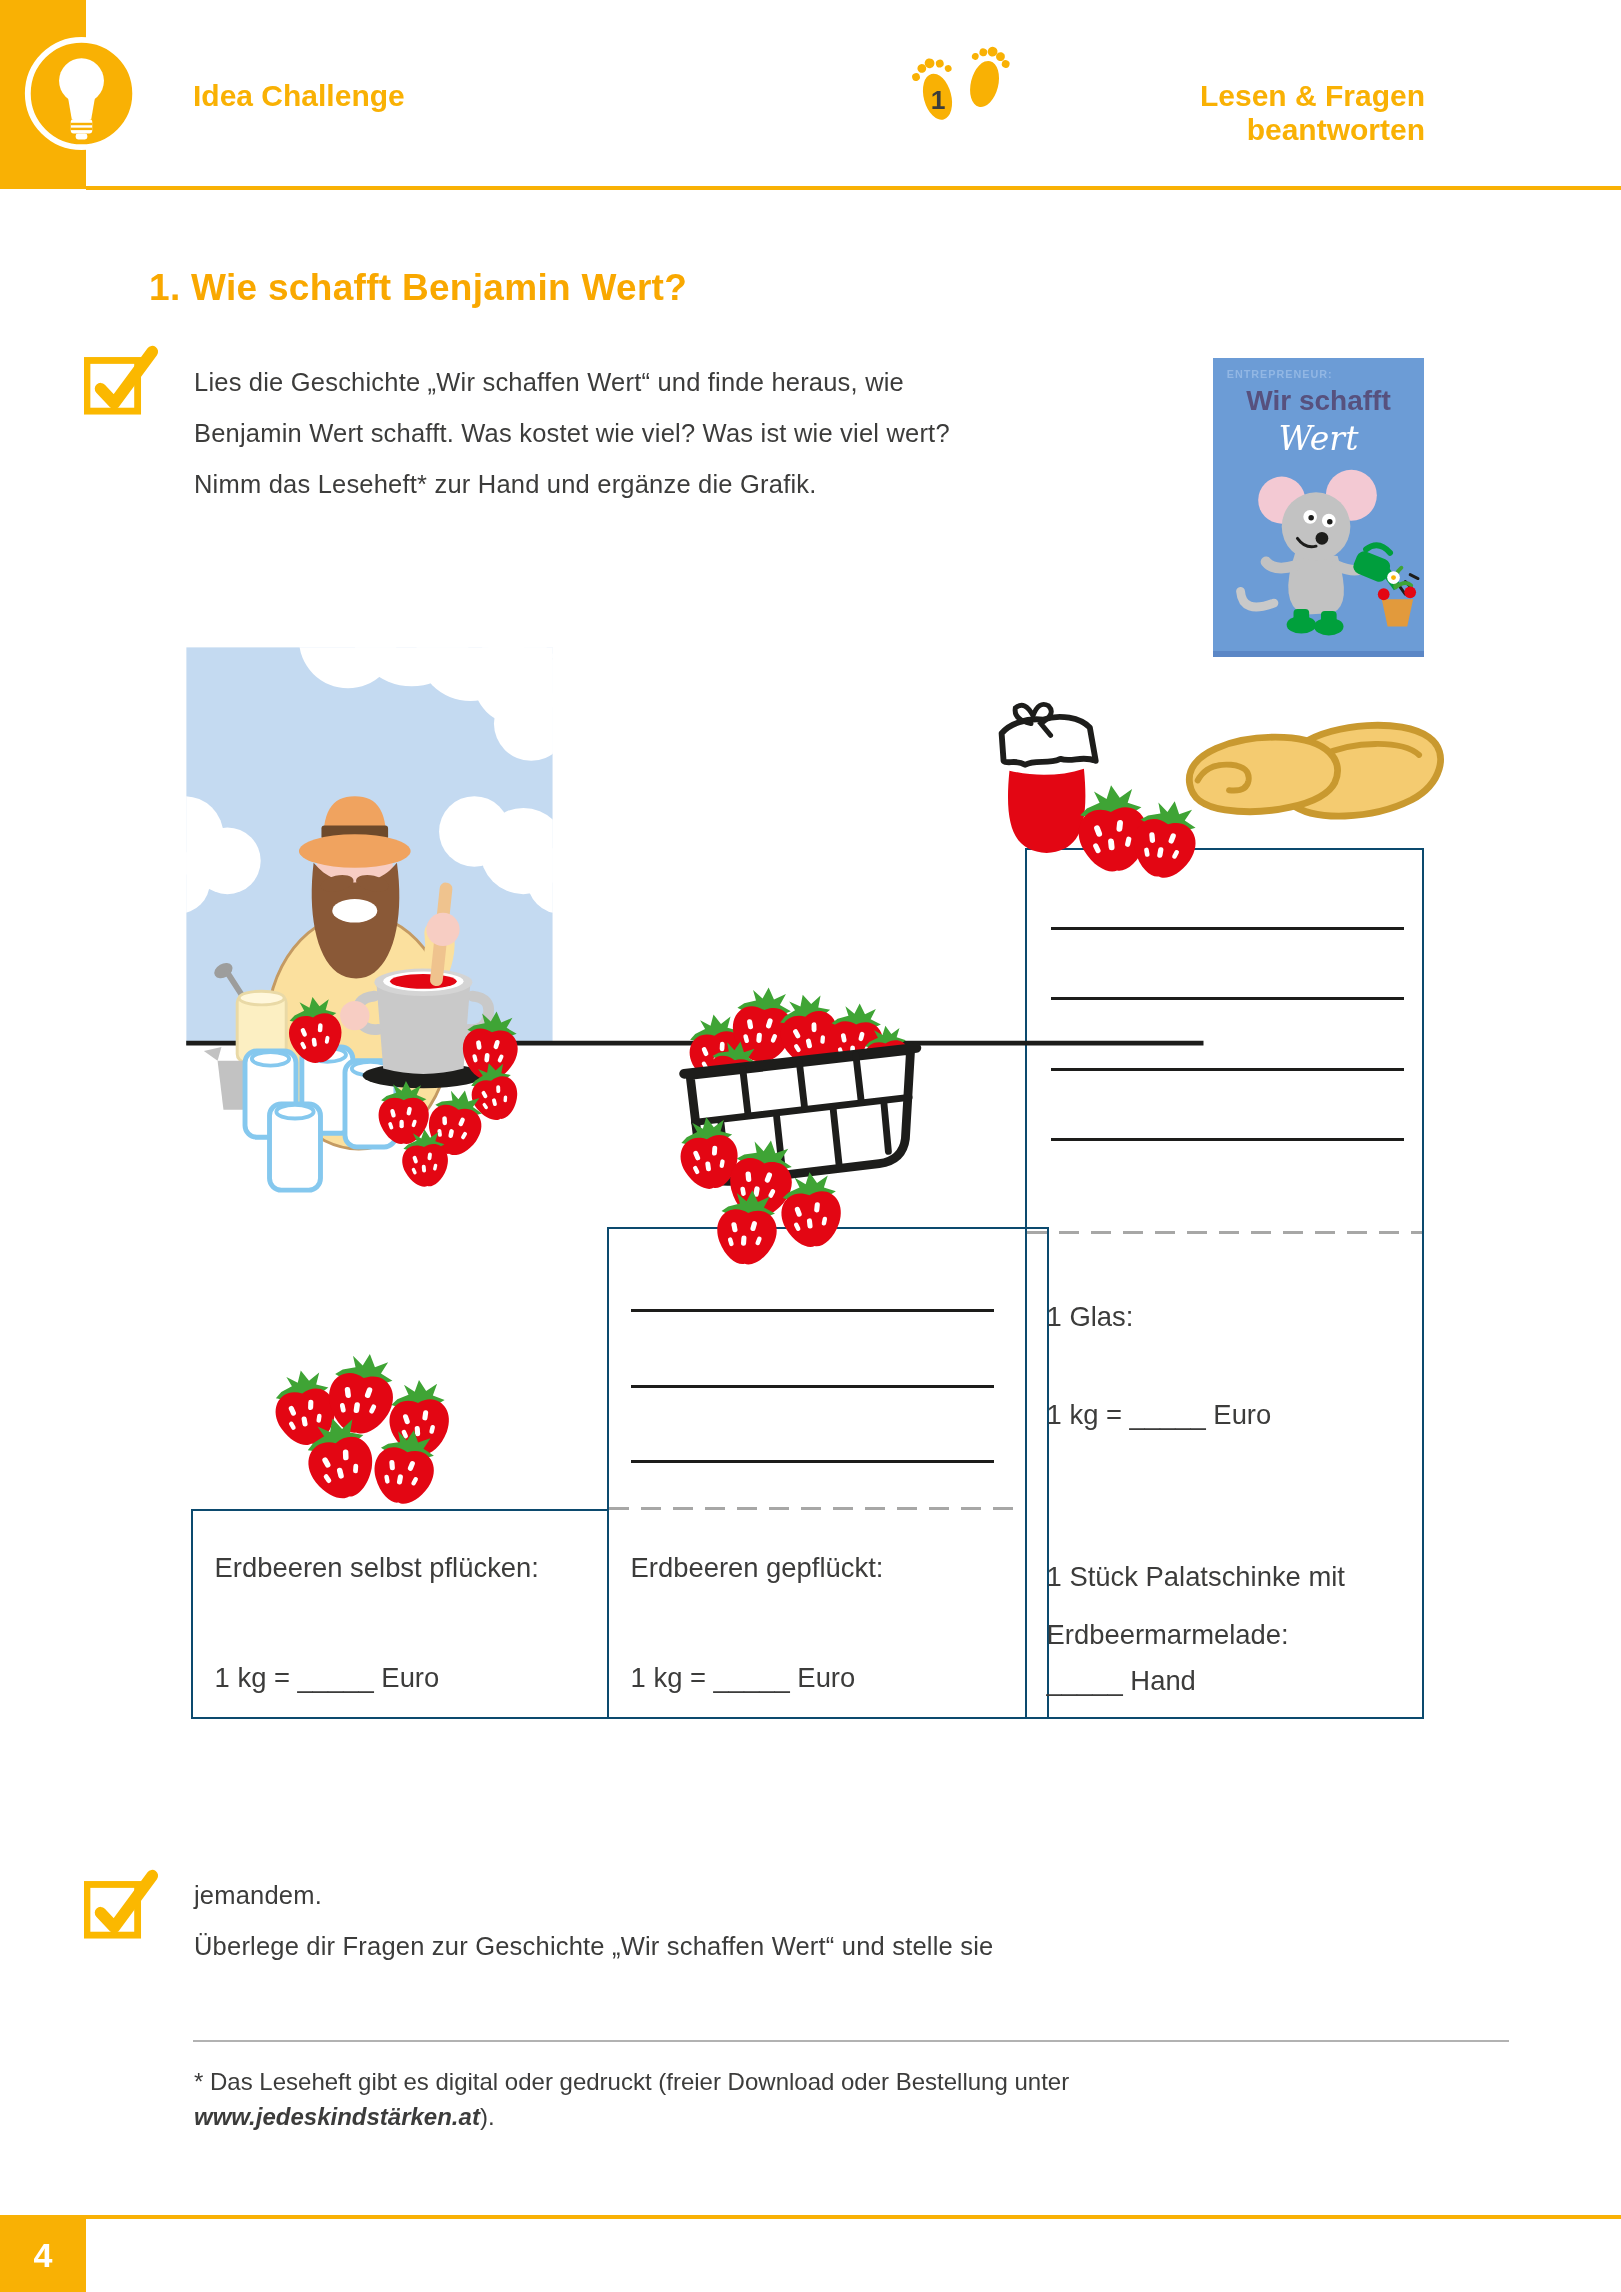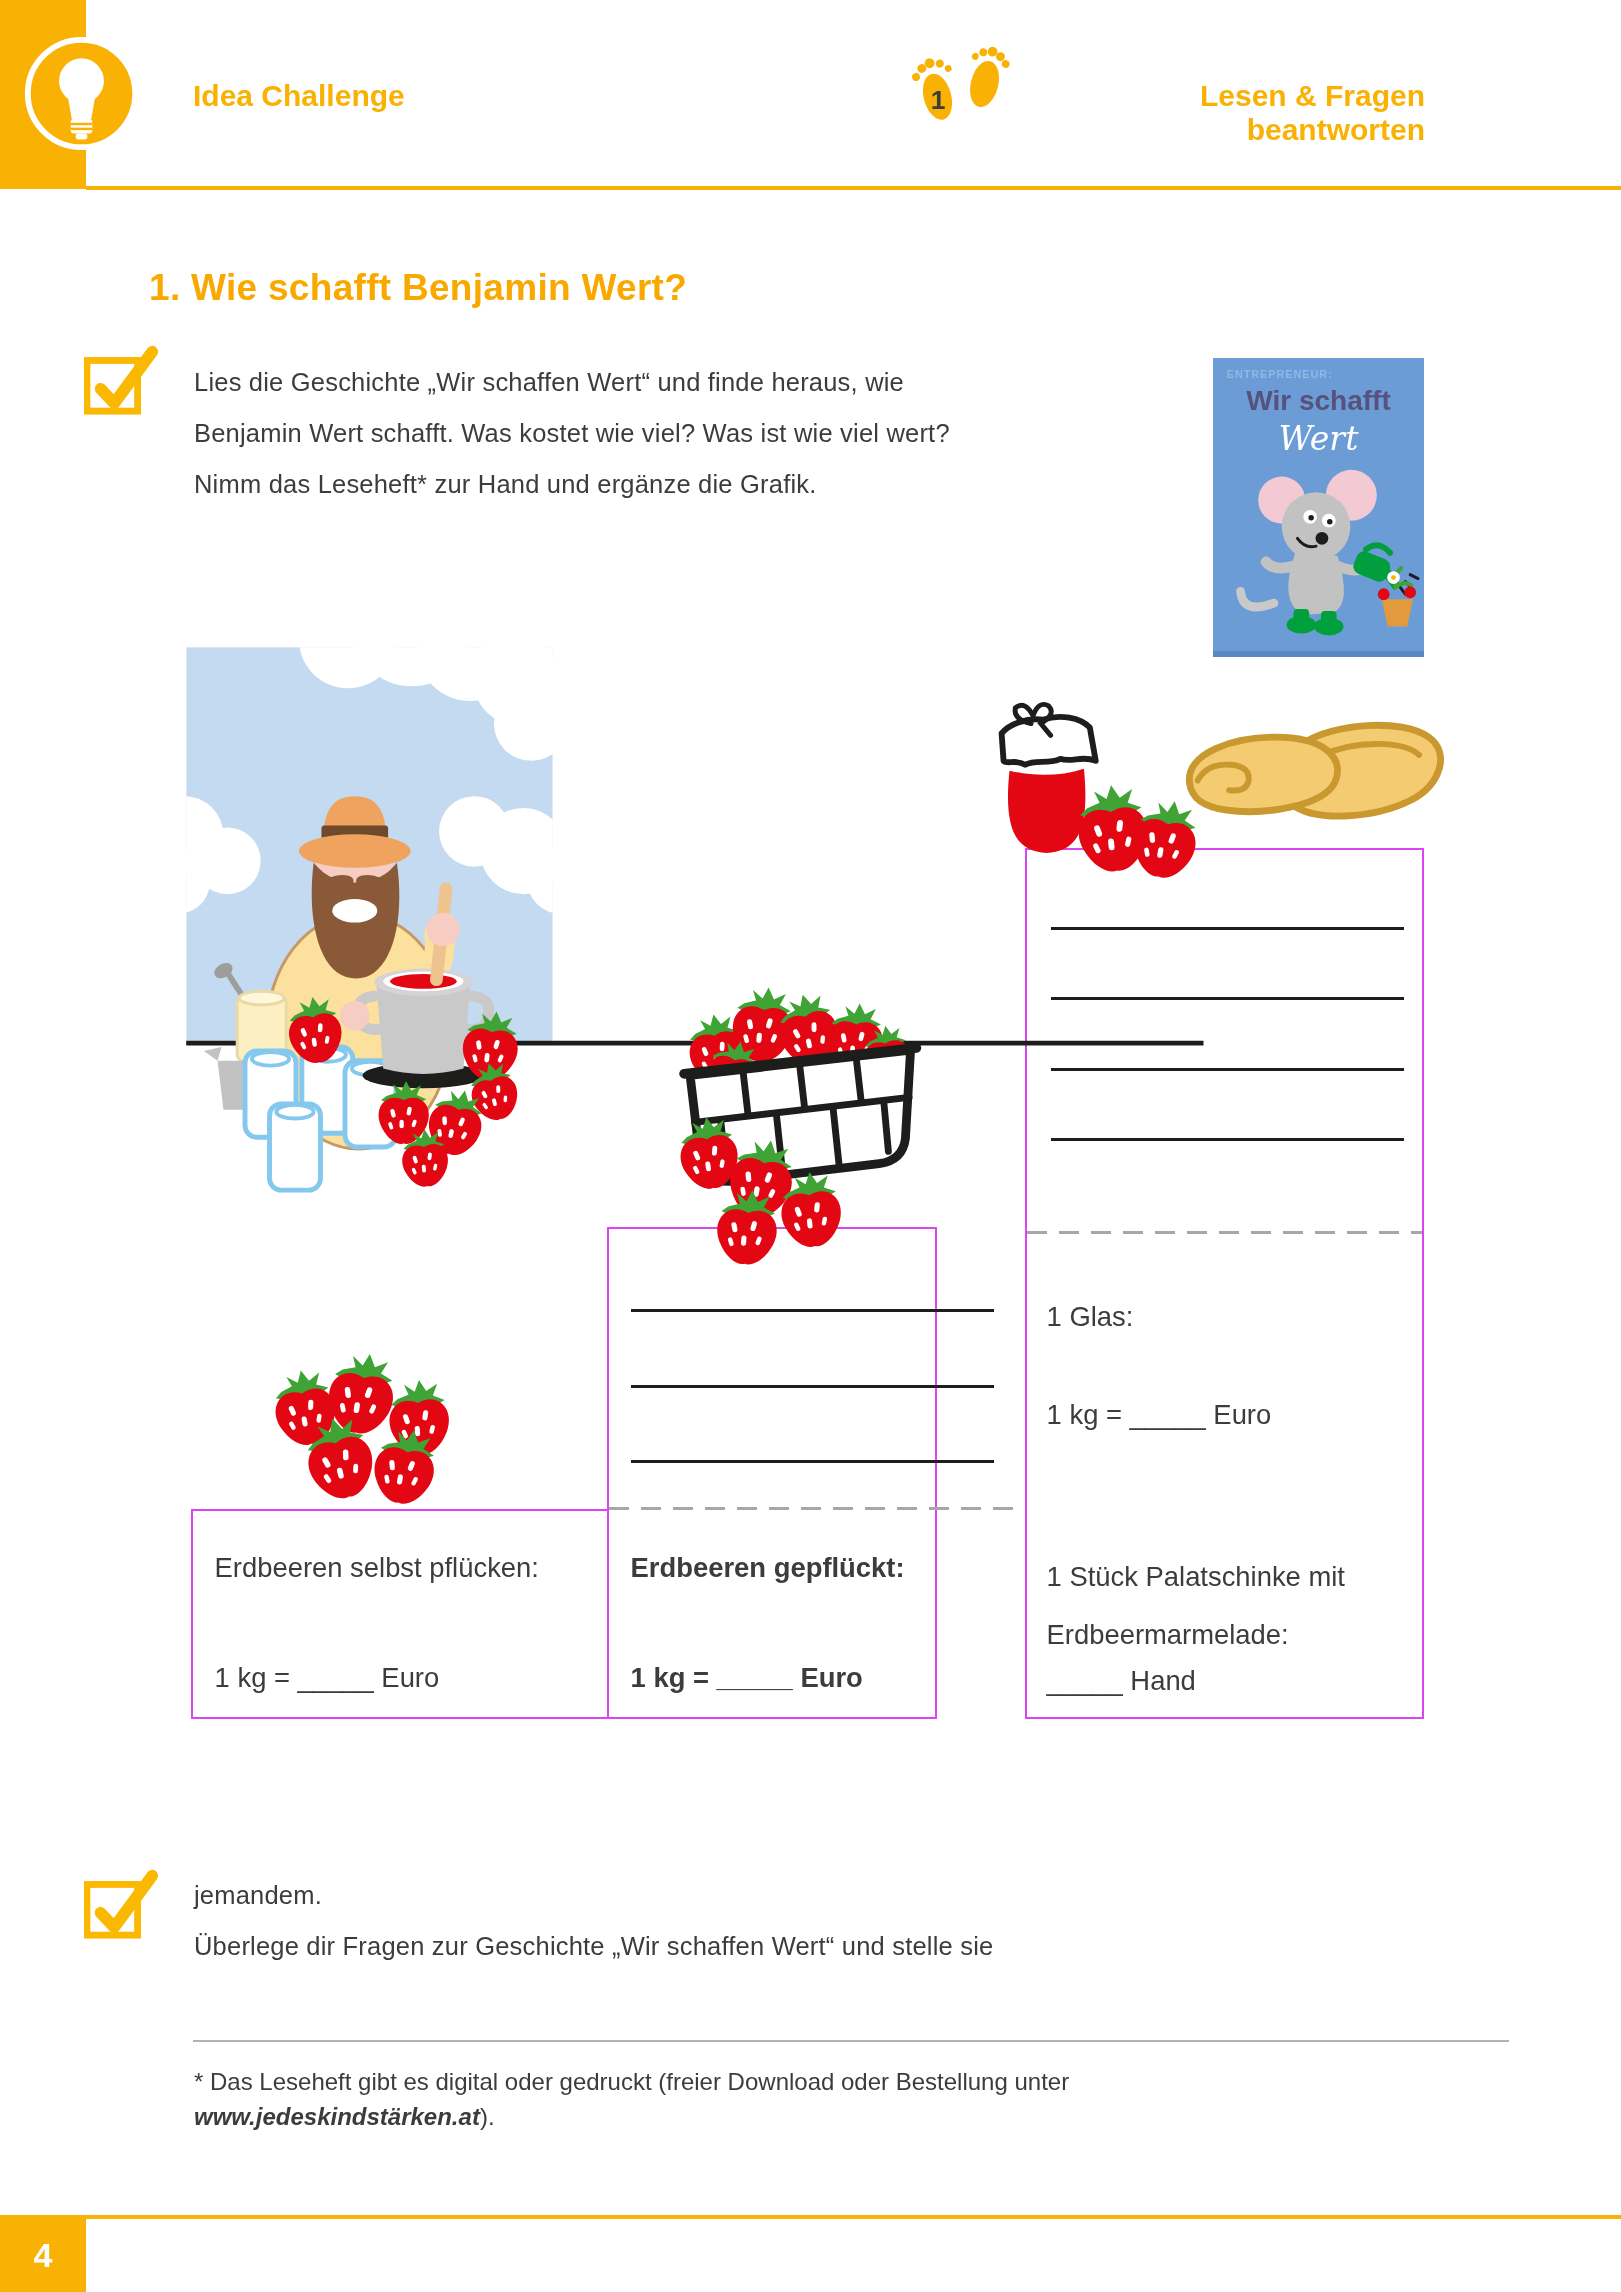--- a/index.html
+++ b/index.html
@@ -2,21 +2,21 @@
 <html><head>
 <meta charset="utf-8">
 <style>
   html,body{margin:0;padding:0;background:#e8e8e8;}
   .page{position:relative;width:1621px;height:2293px;background:#fff;overflow:hidden;
         font-family:"Liberation Sans",sans-serif;color:#3C3C3B;}
   .abs{position:absolute;}
   .hdr-label{font-size:30px;font-weight:bold;color:#F9B104;}
   .title{font-size:37px;font-weight:bold;color:#F9A800;letter-spacing:0.3px;}
   .body-text{font-size:25.5px;line-height:51px;letter-spacing:0.2px;color:#3C3C3B;}
-  .box{position:absolute;border:2px solid #d946ef;box-sizing:border-box;background:transparent;}
+  .box{position:absolute;border:2px solid #0c4a6e;box-sizing:border-box;background:transparent;}
   .box-label{position:absolute;font-size:27.4px;color:#3C3C3B;white-space:nowrap;}
   .wline{position:absolute;height:2.9px;background:#1D1D1B;}
   .dashline{position:absolute;height:2.9px;
     background:repeating-linear-gradient(90deg,#A7A7A6 0 19.6px,transparent 19.6px 32px);}
   .divider{position:absolute;height:2px;background:#B2B2B2;}
   .footnote{font-size:24px;line-height:35px;color:#3C3C3B;}
   .cover{position:absolute;left:1213px;top:358px;width:211px;height:299px;background:#6C9CD6;overflow:hidden;}
   .cover-kicker{position:absolute;left:13.7px;top:9.8px;font-size:10.8px;font-weight:bold;
     letter-spacing:1px;color:#92B7E4;}
   .cover-title{position:absolute;left:0;top:27.4px;width:100%;text-align:center;
@@ -121,21 +121,21 @@
         <circle cx="184" cy="124" r="2.5" fill="#F9B104"></circle>
     </svg>
     <div class="abs" style="left:0;top:293px;width:211px;height:5.9px;background:#5B87C6;"></div>
   </div>
 
   <div class="box z1" style="left:191px;top:1509px;width:416px;height:210px;border-right:none;">
     <div class="box-label" style="left:21.6px;top:41px;">Erdbeeren selbst pflücken:</div>
     <div class="box-label" style="left:21.6px;top:151px;">1 kg = _____ Euro</div>
   </div>
 
-  <div class="box z1" style="left:607px;top:1227px;width:330px;height:492px;font-weight:bold;">
+  <div class="box z1" style="left:607px;top:1227px;width:442px;height:492px;">
     <div class="wline" style="left:21.6px;top:80px;width:363px;"></div>
     <div class="wline" style="left:21.6px;top:156px;width:363px;"></div>
     <div class="wline" style="left:21.6px;top:231px;width:363px;"></div>
     <div class="dashline" style="left:0;top:278px;width:410px;"></div>
     <div class="box-label" style="left:21.6px;top:323px;">Erdbeeren gepflückt:</div>
     <div class="box-label" style="left:21.6px;top:433px;">1 kg = _____ Euro</div>
   </div>
 
   <div class="box z1" style="left:1025px;top:848px;width:399px;height:871px;">
     <div class="wline" style="left:23.5px;top:77px;width:353px;"></div>

